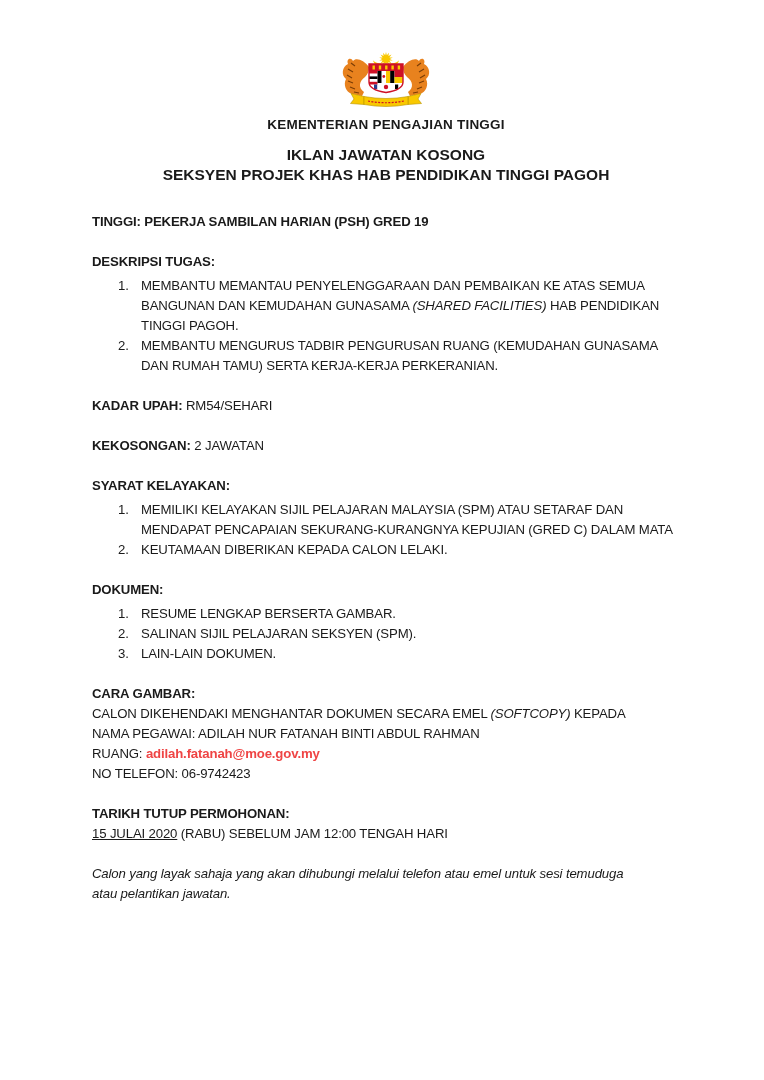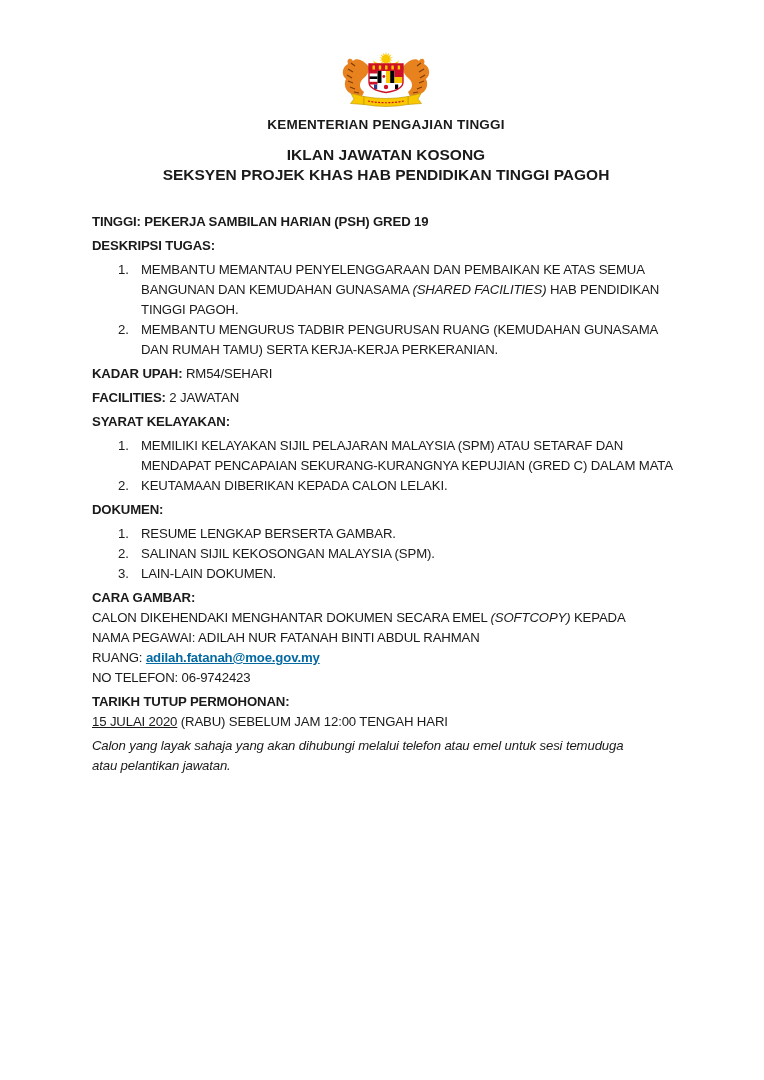--- a/index.html
+++ b/index.html
@@ -8,31 +8,31 @@
     font-family:"Liberation Sans","DejaVu Sans",sans-serif;
     color:#1a1a1a;position:relative;overflow:hidden;box-sizing:border-box;
     padding:0 84px 16px 92px;
   }
   .header{text-align:center;padding-top:50px;}
   .crest{width:96px;height:58px;display:block;margin:0 auto;}
   .ministry{margin-top:9px;font-size:13.5px;font-weight:bold;letter-spacing:.2px;}
   .doc-title{margin-top:13px;font-size:15.5px;font-weight:bold;line-height:20px;}
   .doc-title .t-line{line-height:20px;}
 
-  .section{margin-top:4px;}
+  .section{margin-top:20px;}
   .section.first{margin-top:27px;}
   .line{font-size:13.2px;line-height:20px;white-space:nowrap;letter-spacing:-0.15px;}
   .b{font-weight:bold;}
   .it{font-style:italic;}
   .u{text-decoration:underline;}
   .list{margin-top:4px;}
   .li{display:flex;}
   .li .num{width:23px;margin-left:26px;flex:none;}
   .li .txt{flex:none;}
-  a.email{color:#0369a1;font-weight:bold;text-decoration:underline;cursor:pointer;text-align:center;}
+  a.email{color:#ef4444;font-weight:bold;cursor:pointer;text-align:center;}
   .footer-note .line{font-style:italic;}
 </style>
 </head>
 <body>
 
 <div class="page">
 
   <div class="header">
     <svg class="crest" viewBox="0 0 96 58" aria-hidden="true">
 
@@ -116,21 +116,21 @@
         </div>
       </div>
     </div>
   </div>
 
   <div class="section">
     <div class="line"><span class="b">KADAR UPAH: </span><span>RM54/SEHARI</span></div>
   </div>
 
   <div class="section">
-    <div class="line"><span class="b">FACILITIES: </span><span>2 JAWATAN</span></div>
+    <div class="line"><span class="b">KEKOSONGAN: </span><span>2 JAWATAN</span></div>
   </div>
 
   <div class="section">
     <div class="line b">SYARAT KELAYAKAN:</div>
     <div class="list">
       <div class="li">
         <div class="num line">1.</div>
         <div class="txt">
           <div class="line">MEMILIKI KELAYAKAN SIJIL PELAJARAN MALAYSIA (SPM) ATAU SETARAF DAN</div>
           <div class="line">MENDAPAT PENCAPAIAN SEKURANG-KURANGNYA KEPUJIAN (GRED C) DALAM MATA</div>
@@ -150,21 +150,21 @@
     <div class="list">
       <div class="li">
         <div class="num line">1.</div>
         <div class="txt">
             <div class="line">RESUME LENGKAP BERSERTA GAMBAR.</div>
           </div>
       </div>
       <div class="li">
         <div class="num line">2.</div>
         <div class="txt">
-            <div class="line">SALINAN SIJIL KEKOSONGAN MALAYSIA (SPM).</div>
+            <div class="line">SALINAN SIJIL PELAJARAN SEKSYEN (SPM).</div>
           </div>
       </div>
       <div class="li">
         <div class="num line">3.</div>
         <div class="txt">
             <div class="line">LAIN-LAIN DOKUMEN.</div>
           </div>
       </div>
     </div>
   </div>

